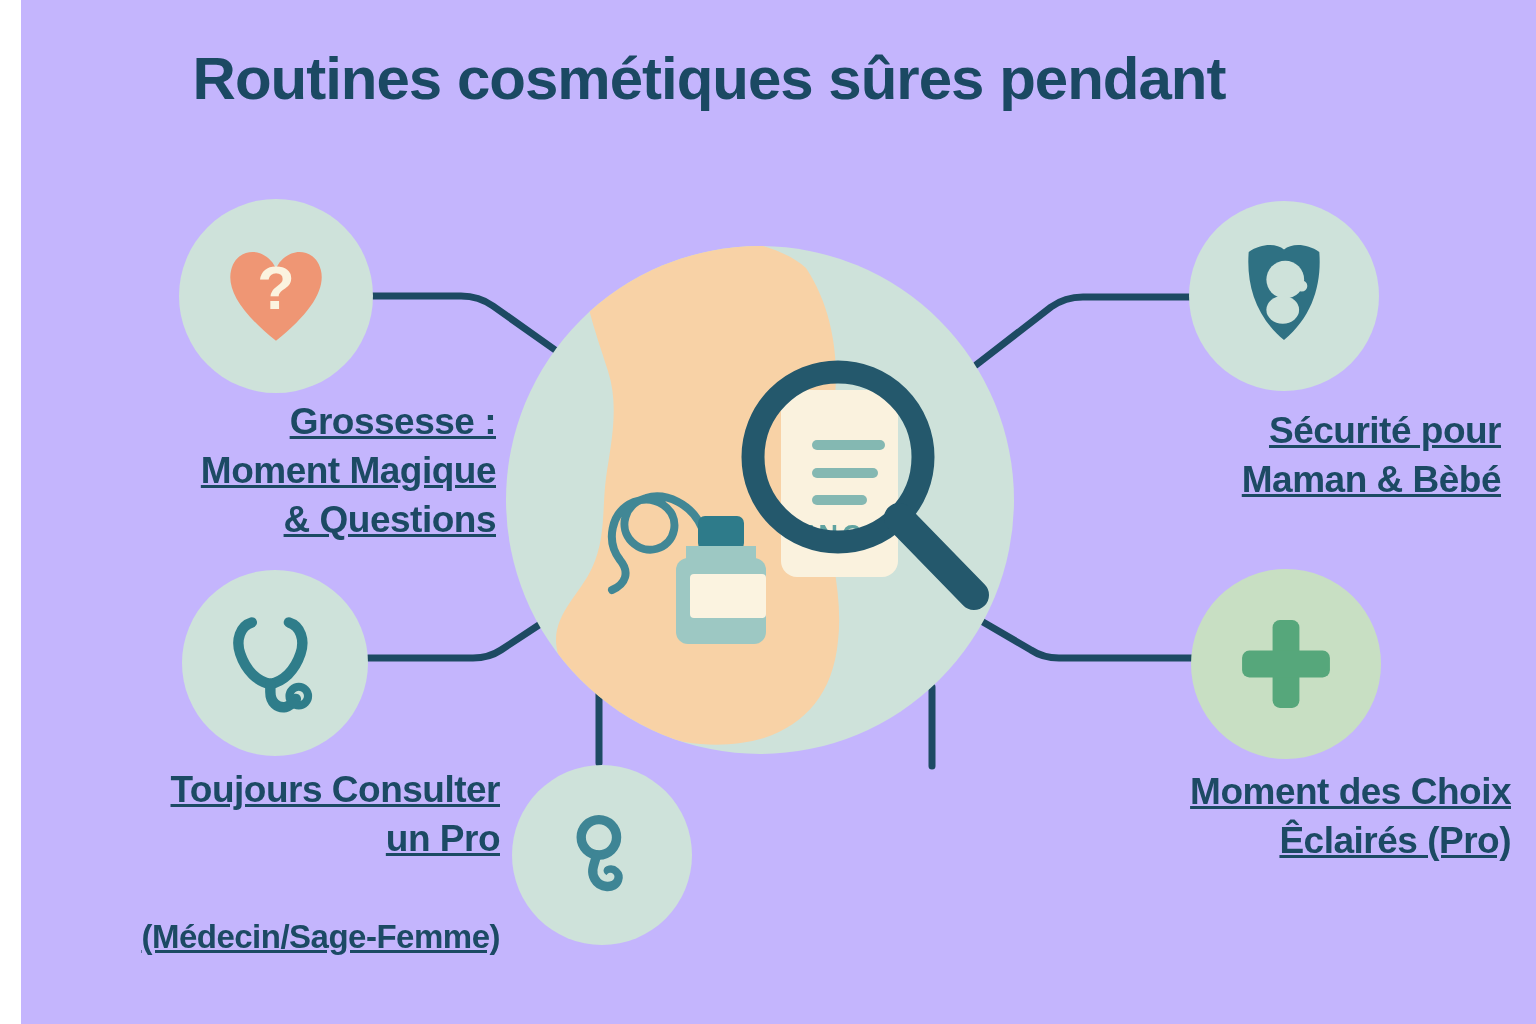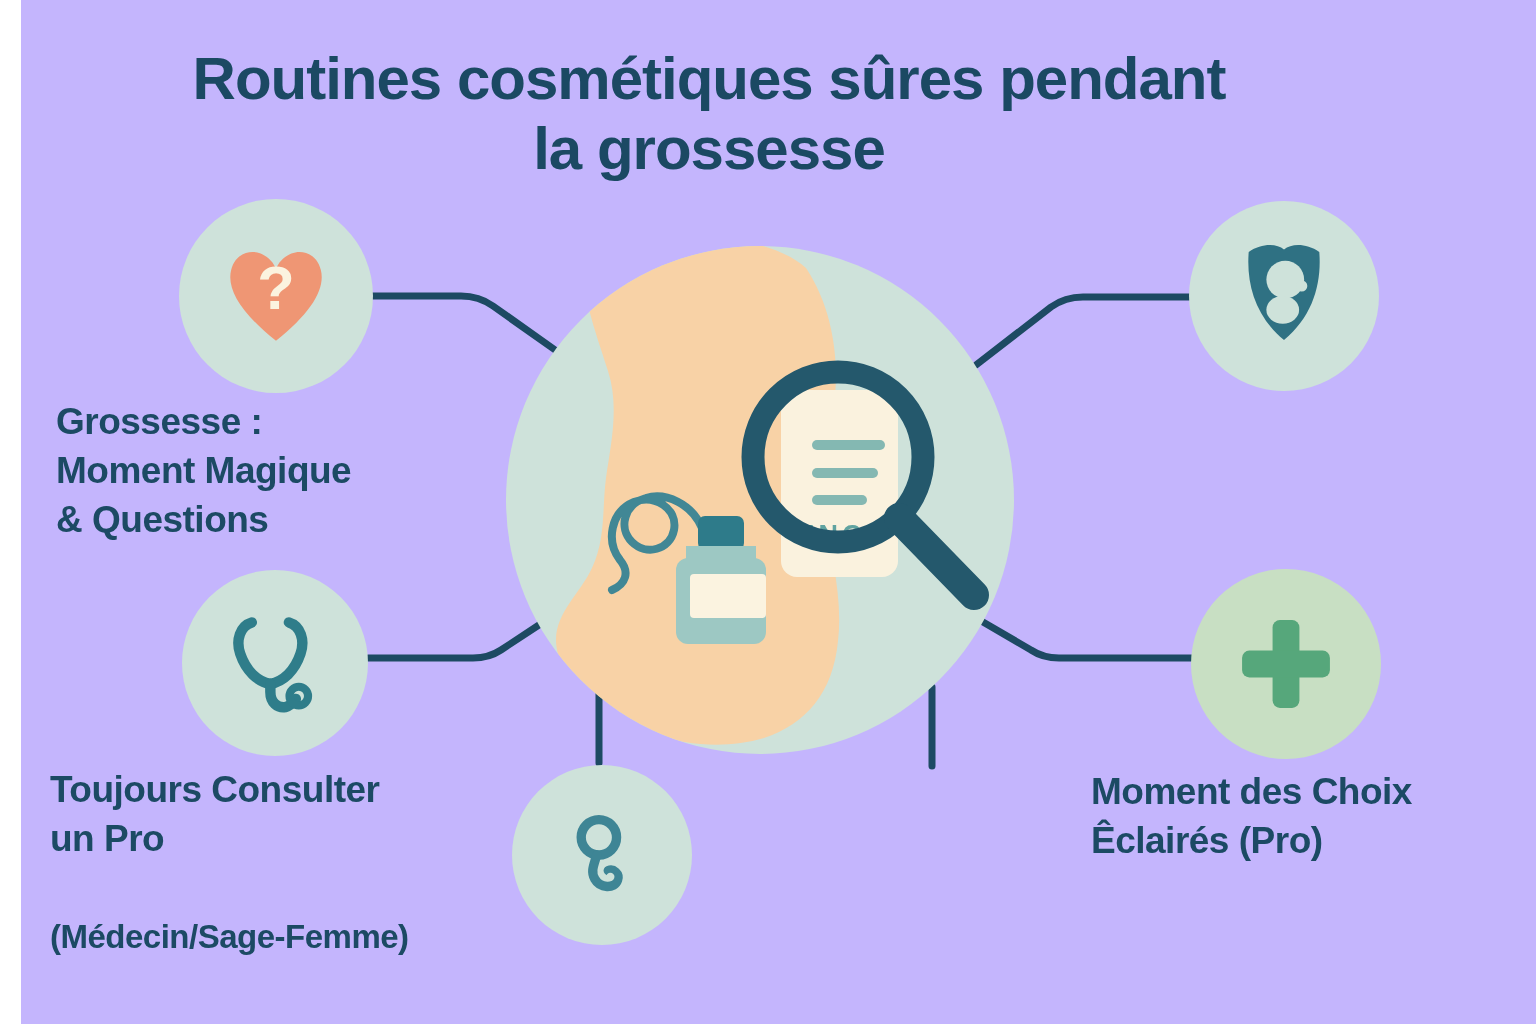--- a/index.html
+++ b/index.html
@@ -23,23 +23,23 @@
     display:flex;align-items:center;justify-content:center;
   }
   .mint{background:#CEE2DA;}
   .greenlight{background:#C8DFC3;}
   .node-tl{left:158px;top:199px;width:194px;height:194px;}
   .node-tr{left:1168px;top:201px;width:190px;height:190px;}
   .node-bl{left:161px;top:570px;width:186px;height:186px;}
   .node-br{left:1170px;top:569px;width:190px;height:190px;}
   .node-bc{left:491px;top:765px;width:180px;height:180px;}
   .label{
-    position:absolute;text-align:left;font-weight:bold;
+    position:absolute;text-align:right;font-weight:bold;
     font-size:37px;line-height:1.32;letter-spacing:-0.5px;
-    white-space:pre-line;color:#1C4A64;
+    white-space:pre-line;color:#1C4A64;text-decoration:underline;
   }
   .label-tl{left:35px;top:398px;width:440px;}
   .label-tr{left:1050px;top:407px;width:430px;}
   .label-bl{left:29px;top:766px;width:450px;}
   .label-br{left:1070px;top:768px;width:420px;}
   .label-bc{left:740px;top:780px;width:360px;}
   .sublabel{
     font-size:33px;line-height:1.25;letter-spacing:-0.5px;
     font-weight:bold;white-space:pre-line;
   }
@@ -55,21 +55,20 @@
       <path d="M348 296 H440 Q458 296 472 306 L537 352"></path>
       <path d="M1176 297 H1062 Q1044 297 1030 307 L955 365"></path>
       <path d="M347 658 H452 Q468 658 480 650 L524 621"></path>
       <path d="M1172 658 H1038 Q1022 658 1010 650 L962 622"></path>
       <path d="M578 690 V763"></path>
       <path d="M911 687 V766"></path>
     </g>
   </svg>
 
   <h1 class="title"><span>Routines cosmétiques sûres pendant</span><br>
-    <span>la grossesse</span>
   </h1>
 
   <svg class="center-art" width="508" height="508" viewBox="0 0 508 508">
     <defs>
       <clipPath id="centerClip">
           <circle cx="254" cy="254" r="254"></circle>
         </clipPath>
     </defs>
     <circle cx="254" cy="254" r="254" fill="#CEE2DA"></circle>
     <g clip-path="url(#centerClip)">
@@ -117,20 +116,22 @@
   <div class="node-circle mint node-tr">
     <svg width="126" height="126" viewBox="0 0 100 100">
       <path fill="#2F7183" d="M50,13 C44,8 32,8 22,15 C20,40 27,66 50,85 C73,66 80,40 78,15 C68,8 56,8 50,13 Z"></path>
       <g fill="#CEE2DA">
         <circle cx="51" cy="37" r="15"></circle>
         <circle cx="64" cy="42" r="4.5"></circle>
         <ellipse cx="49" cy="61" rx="13" ry="11"></ellipse>
       </g>
     </svg>
   </div>
+  <div class="label label-tr">Sécurité pour
+Maman &amp; Bèbé</div>
 
   <div class="node-circle mint node-bl">
     <svg width="116" height="116" viewBox="0 0 100 100">
       <g fill="none" stroke="#2F7D8A" stroke-width="9" stroke-linecap="round">
         <path d="M30,15 C20,18 16,30 20,42 C25,57 35,66 46,68 C57,66 67,57 72,42 C76,30 72,18 62,15"></path>
         <path d="M46,68 L46,75 C46,84 52,89 59,88 C63,87 66,84 68,81"></path>
       </g>
       <circle cx="70.5" cy="78.5" r="8" fill="none" stroke="#2F7D8A" stroke-width="7"></circle>
     </svg>
   </div>

